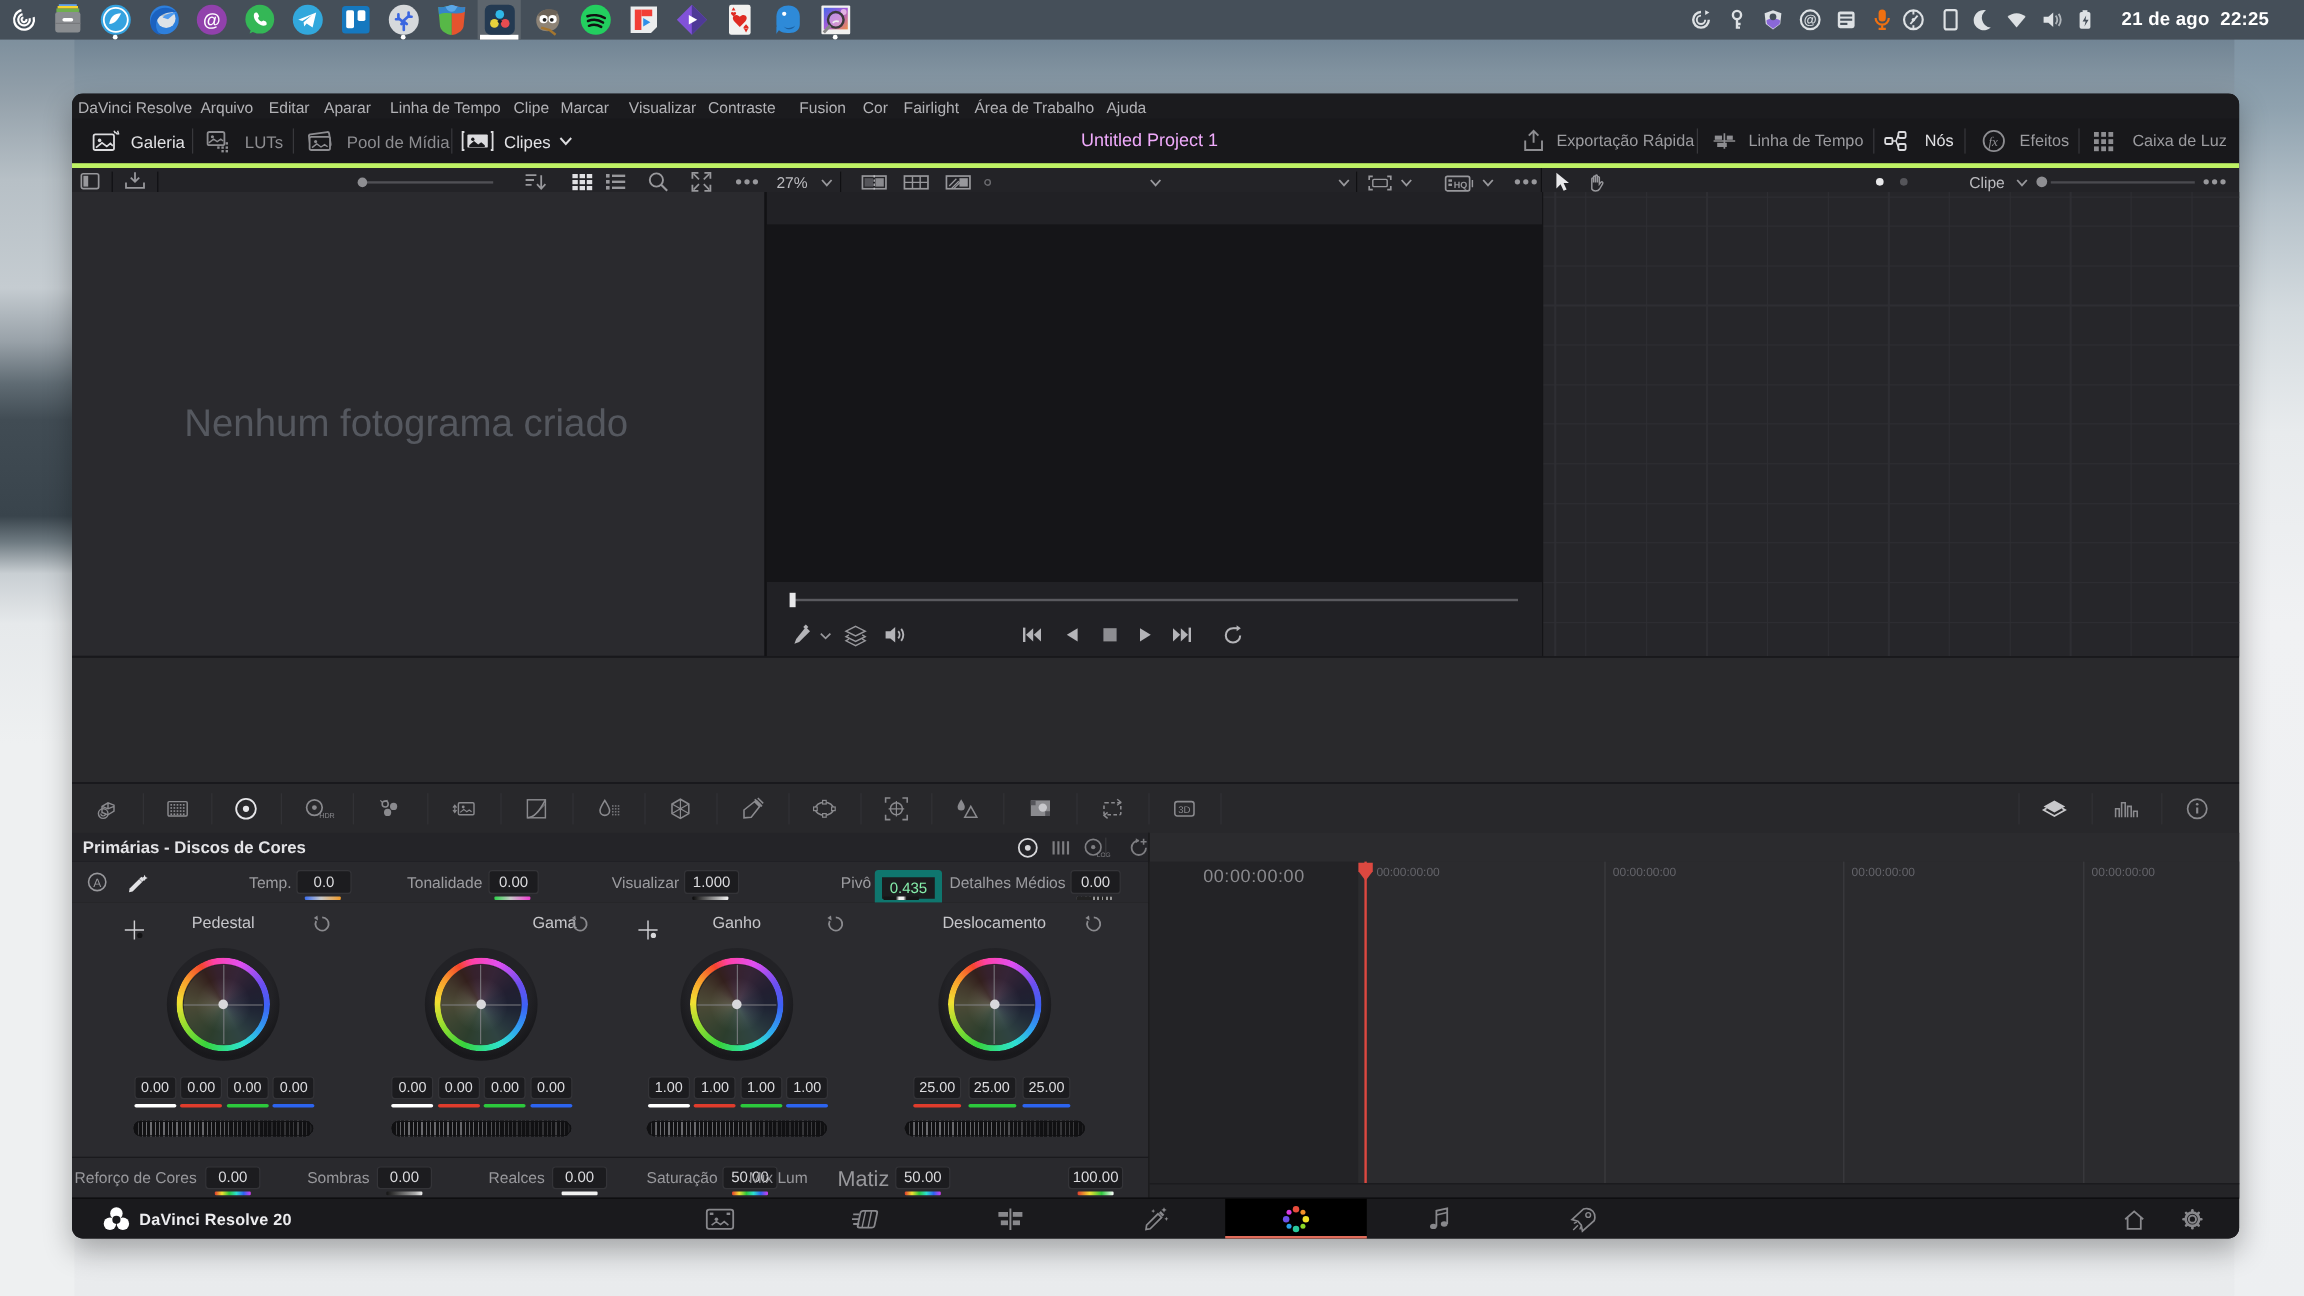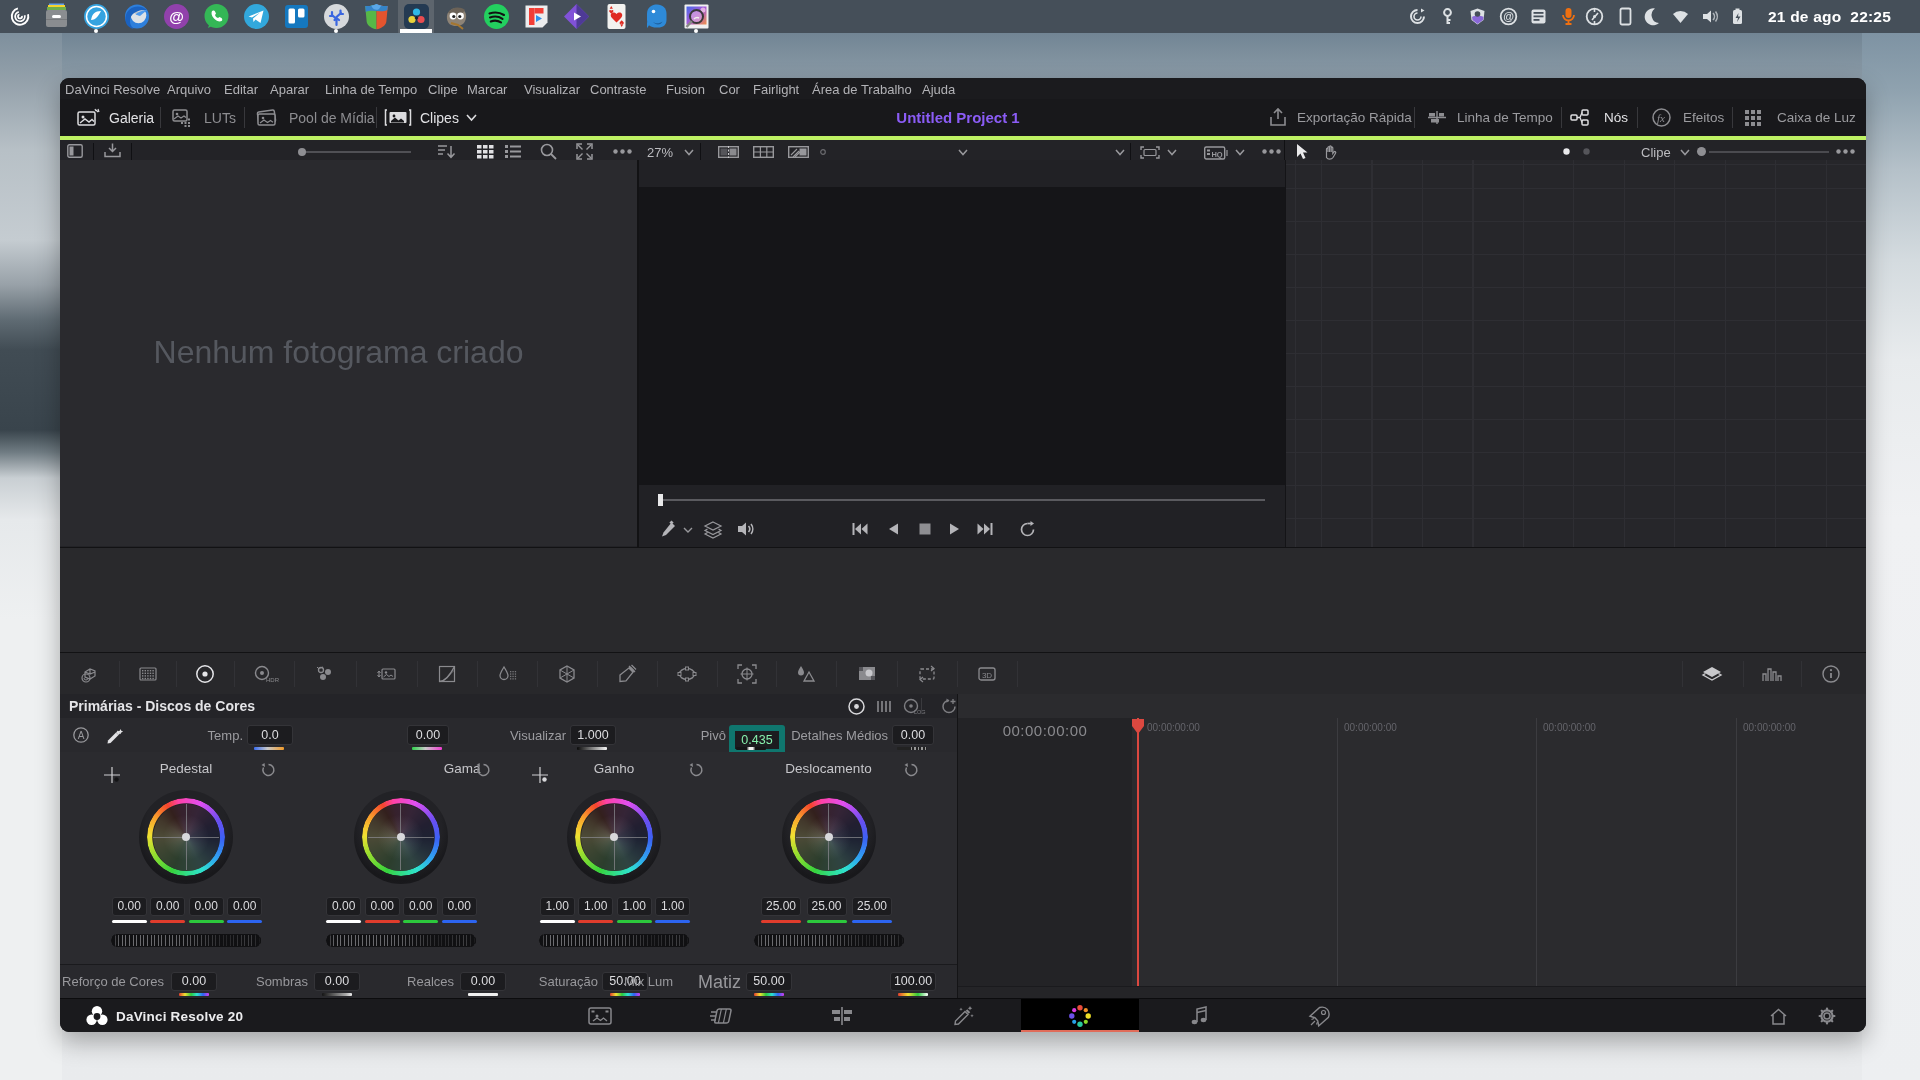--- a/index.html
+++ b/index.html
@@ -289,21 +289,21 @@
 <svg class="a" style="left:325px;top:10px" width="26" height="17" viewBox="0 0 26 17">
         <path d="M2 1 L0.5 1 L0.5 16 L2 16 M24 1 L25.5 1 L25.5 16 L24 16" stroke="#dcdcdf" stroke-width="1.5" fill="none"></path>
         <rect x="4.5" y="3" width="17" height="11" rx="1" fill="#dcdcdf"></rect>
         <circle cx="9" cy="7" r="1.4" fill="#18181b"></circle>
         <path d="M6 12 l4-3.5 l3.5 3 l2.5-2 l3 2.5 l0 1.5 l-13 0 Z" fill="#18181b"></path>
       </svg>
 <span class="t" style="left:360px;top:0;height:37px;line-height:38px;font-size:14px;color:#e2e2e5">Clipes</span>
 <svg class="a" style="left:406px;top:15px" width="11" height="7" viewBox="0 0 11 7">
         <path d="M1 1 L5.5 6 L10 1" stroke="#dcdcdf" stroke-width="1.6" fill="none"></path>
       </svg>
-<div class="t" style="left:0;top:0;width:1796px;height:37px;line-height:38px;font-size:15px;font-weight:bold;color:#8b5cf6;text-align:center">Untitled Project 1</div>
+<div class="t" style="left:0;top:0;width:1796px;height:37px;line-height:38px;font-size:15px;font-weight:normal;color:#f0abfc;text-align:center">Untitled Project 1</div>
 <svg class="a" style="left:1208px;top:9px" width="20" height="19" viewBox="0 0 20 19">
         <path d="M3 9 L3 17 L17 17 L17 9" fill="none" stroke="#8d8d91" stroke-width="1.6"></path>
         <path d="M10 1.5 L10 11 M6 5 L10 1 L14 5" stroke="#8d8d91" stroke-width="1.6" fill="none"></path>
       </svg>
 <span class="t" style="left:1237px;top:0;height:37px;line-height:38px;font-size:13.5px;color:#9b9b9f">Exportação Rápida</span>
 <div class="vd" style="left:1354px;top:8px;height:21px"></div>
 <svg class="a" style="left:1367px;top:10px" width="20" height="17" viewBox="0 0 20 17">
         <path d="M10 2 L10 15 M1 8.5 L19 8.5" stroke="#8d8d91" stroke-width="1.4"></path>
         <rect x="2" y="4" width="6" height="3.5" fill="#8d8d91"></rect>
         <rect x="12" y="4" width="5" height="3.5" fill="#8d8d91"></rect>
@@ -693,20 +693,21 @@
         </svg>
 <svg class="a" style="left:46px;top:10px" width="17" height="16" viewBox="0 0 17 16">
           <path d="M9 6 L14.5 0.5 M3 16 L10.5 8.5" stroke="#e2e2e5" stroke-width="0"></path>
           <path d="M10 4.5 L12.5 7 L4.5 15 L1.5 15.5 L2 12.5 Z" fill="#e2e2e5"></path>
           <path d="M11 3.5 L13.5 6" stroke="#e2e2e5" stroke-width="2.5"></path>
           <path d="M14.5 1 l0.8 1.8 l1.8 0.8 l-1.8 0.8 l-0.8 1.8 l-0.8-1.8 l-1.8-0.8 l1.8-0.8 Z" fill="#e2e2e5"></path>
         </svg>
 <div class="t" style="left:-77px;top:0;width:260px;height:34px;line-height:35px;font-size:13px;color:#9c9ca0;text-align:right">Temp.</div>
 <div class="t" style="left:187px;top:7px;width:44px;height:18px;background:#1c1c1f;border:1px solid #343438;border-radius:3px;font-size:12.5px;color:#dcdcdf;text-align:center;line-height:18px">0.0</div>
 <div class="a" style="left:194px;top:29px;width:30px;height:3px;border-radius:1px;background:linear-gradient(90deg,#3b6ef0,#c8c8c8 45%,#f09a28)"></div>
+<div class="t" style="left:82px;top:0;width:260px;height:34px;line-height:35px;font-size:13px;color:#9c9ca0;text-align:right">Tonalidade</div>
 <div class="t" style="left:347px;top:7px;width:40px;height:18px;background:#1c1c1f;border:1px solid #343438;border-radius:3px;font-size:12.5px;color:#dcdcdf;text-align:center;line-height:18px">0.00</div>
 <div class="a" style="left:352px;top:29px;width:30px;height:3px;border-radius:1px;background:linear-gradient(90deg,#2fd24b,#c8c8c8 45%,#f03cd2)"></div>
 <div class="t" style="left:246px;top:0;width:260px;height:34px;line-height:35px;font-size:13px;color:#9c9ca0;text-align:right">Visualizar</div>
 <div class="t" style="left:510px;top:7px;width:44px;height:18px;background:#1c1c1f;border:1px solid #343438;border-radius:3px;font-size:12.5px;color:#dcdcdf;text-align:center;line-height:18px">1.000</div>
 <div class="a" style="left:517px;top:29px;width:30px;height:3px;border-radius:1px;background:linear-gradient(90deg,#0a0a0a,#f5f5f5)"></div>
 <div class="t" style="left:406px;top:0;width:260px;height:34px;line-height:35px;font-size:13px;color:#9c9ca0;text-align:right">Pivô</div>
 <div class="t" style="left:669px;top:7px;width:44px;height:18px;background:#1c1c1f;border:6px solid #0f766e;border-radius:3px;font-size:12.5px;color:#86efac;text-align:center;line-height:18px">0.435</div>
 <div class="a" style="left:676px;top:29px;width:30px;height:3px;border-radius:1px;background:linear-gradient(90deg,#151517 0%,#151517 35%,#f0f0f0 44%,#f0f0f0 56%,#151517 65%,#151517 100%)"></div>
 <div class="t" style="left:568px;top:0;width:260px;height:34px;line-height:35px;font-size:13px;color:#9c9ca0;text-align:right">Detalhes Médios</div>
 <div class="t" style="left:832px;top:7px;width:40px;height:18px;background:#1c1c1f;border:1px solid #343438;border-radius:3px;font-size:12.5px;color:#dcdcdf;text-align:center;line-height:18px">0.00</div>

